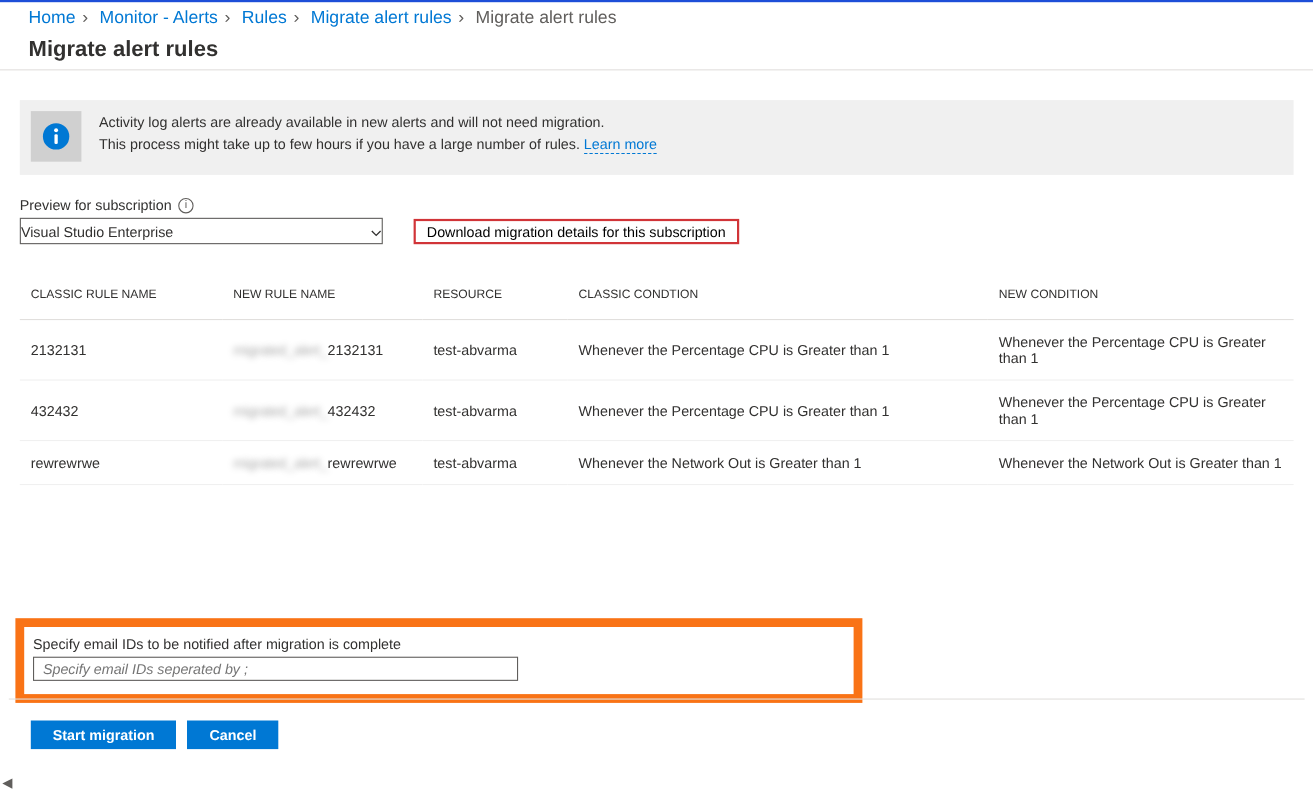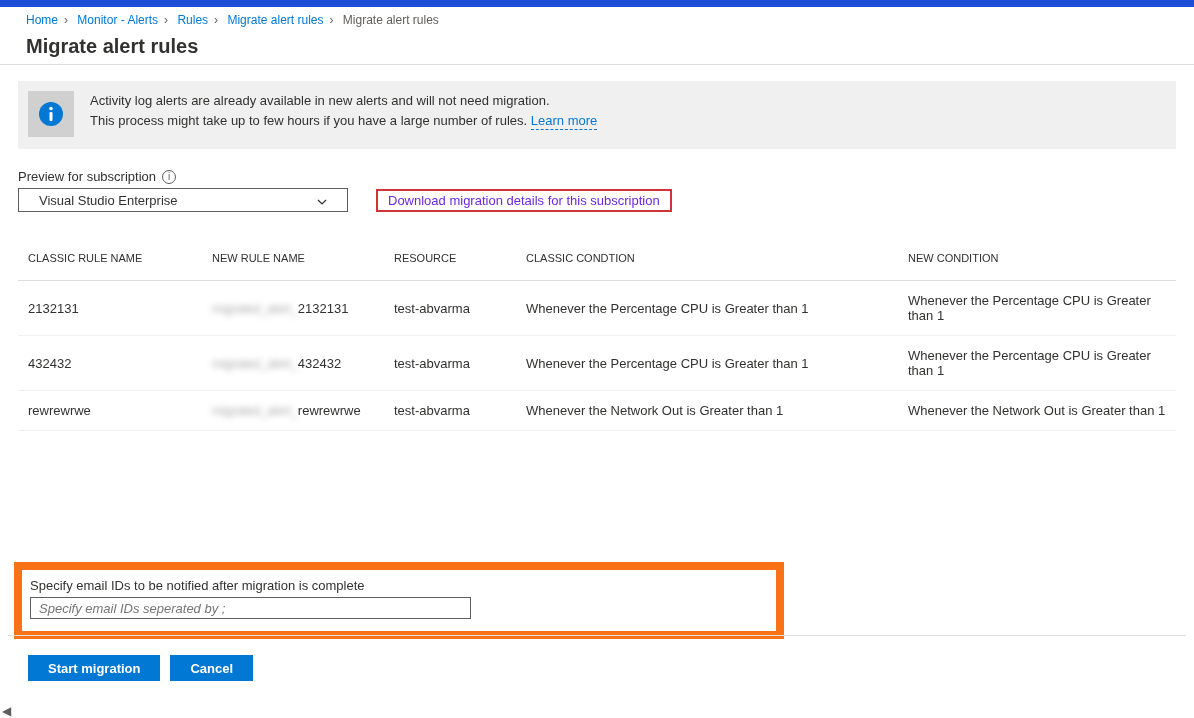--- a/index.html
+++ b/index.html
@@ -10,39 +10,39 @@
       background: #fff;
       width: 1194px;
       height: 718px;
       position: relative;
       overflow: hidden;
     }
 
     
     .breadcrumb {
       padding: 6px 26px 4px;
-      font-size: 12px;
+      font-size: 16px;
       color: #605e5c;
-      border-top: 7px solid #1d4ed8;
+      border-top: 2px solid #1d4ed8;
     }
     .breadcrumb a { color: #0078d4; text-decoration: none; cursor: pointer; }
     .breadcrumb .sep { margin: 0 6px; color: #605e5c; }
     .breadcrumb .current { color: #605e5c; }
 
     
     .page-head {
       padding: 4px 26px 6px;
       border-bottom: 1px solid #e1dfdd;
     }
     .page-title { font-size: 20px; font-weight: 600; color: #323130; }
     .page-subtitle { font-size: 12px; color: #605e5c; margin-top: 2px; }
 
     
     .info-banner {
-      margin: 16px 18px 0;
+      margin: 27px 18px 0;
       background: #f0f0f0;
       display: flex;
       padding: 10px 12px 12px 10px;
       align-items: flex-start;
     }
     .info-icon-box {
       width: 46px; height: 46px;
       background: #d0d0d0;
       display: flex; align-items: center; justify-content: center;
       flex: 0 0 46px;
@@ -64,29 +64,29 @@
       margin-bottom: 4px;
     }
     .info-glyph {
       display: inline-flex; width: 14px; height: 14px; border: 1px solid #605e5c; border-radius: 50%;
       align-items: center; justify-content: center; font-size: 10px; color: #605e5c;
     }
     .sub-select {
       width: 330px; height: 24px;
       border: 1px solid #605e5c;
       display: flex; align-items: center; justify-content: space-between;
-      padding: 0 20px; font-size: 13px; cursor: pointer;
+      padding: 0 0; font-size: 13px; cursor: pointer;
     }
     .download-box {
       border: 2px solid #d13438;
       padding: 2px 10px;
       display: inline-block;
       margin-bottom: 0;
     }
-    .download-box a { color: #6d28d9; text-decoration: none; cursor: pointer; }
+    .download-box a { color: #000000; text-decoration: none; cursor: pointer; }
 
     
     .table-wrap { margin: 34px 18px 0; }
     table { width: 100%; border-collapse: collapse; }
     th {
       font-size: 11px; font-weight: 400; text-align: left;
       padding: 6px 10px 16px;
       border-bottom: 1px solid #e1dfdd;
       text-transform: uppercase;
       color: #323130;

